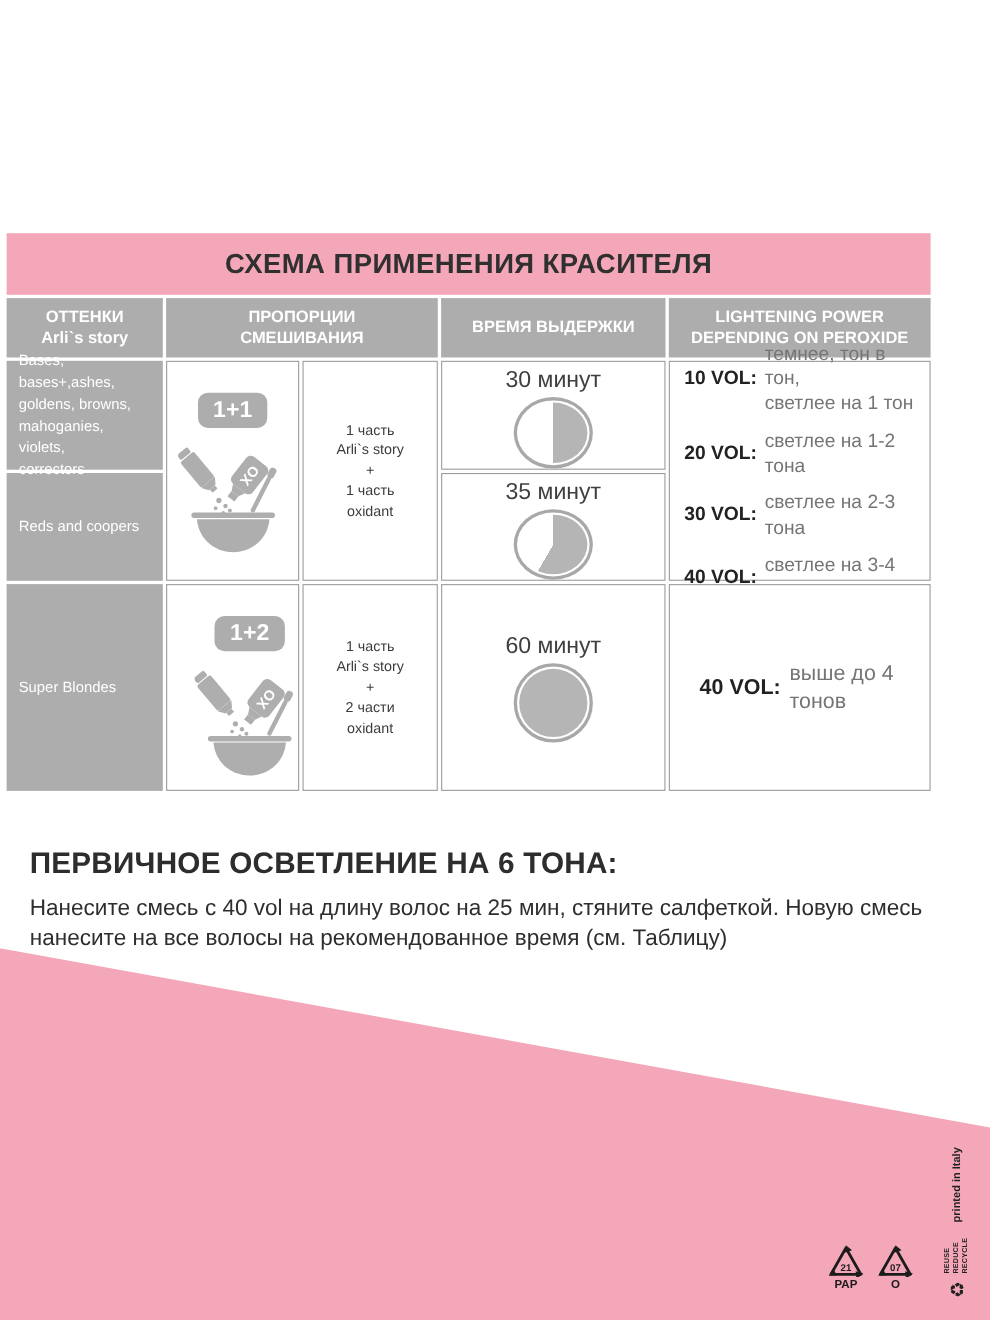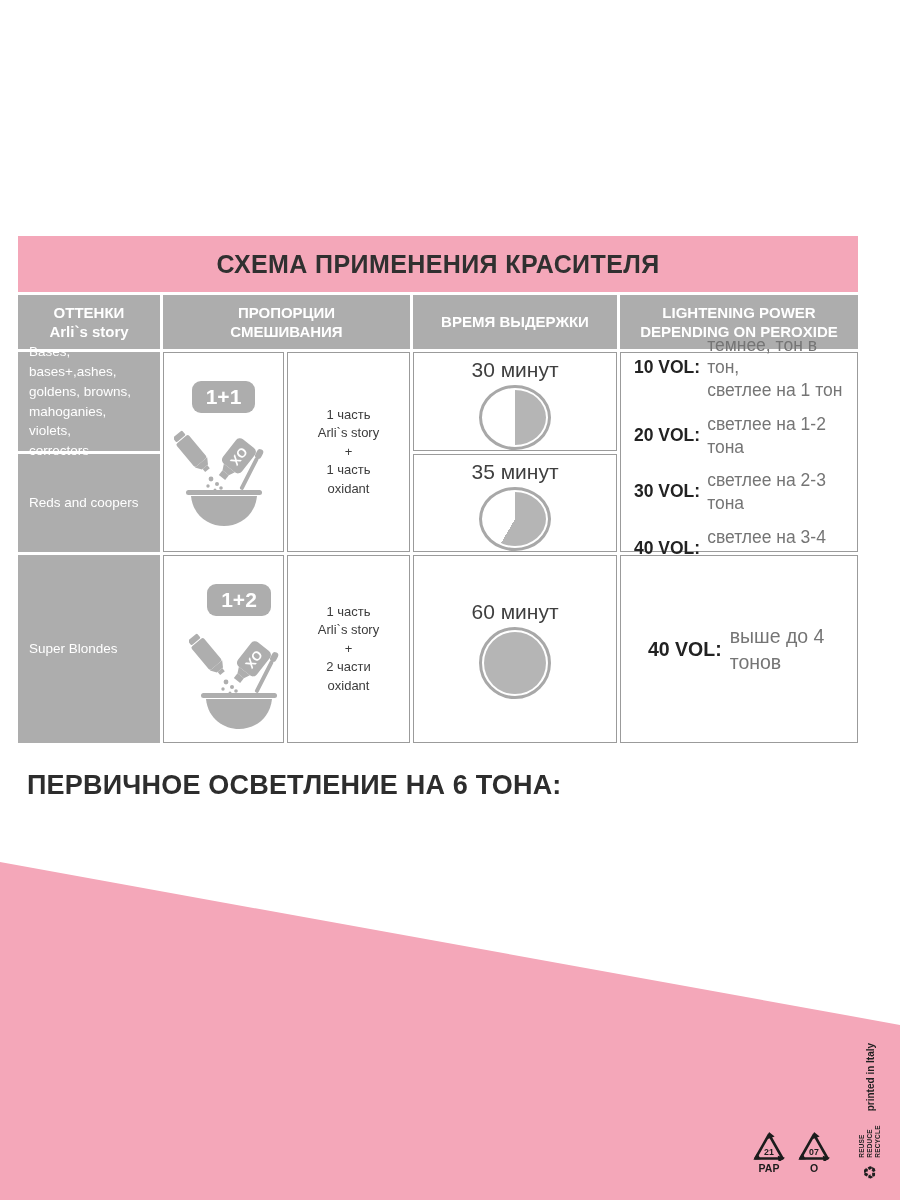--- a/index.html
+++ b/index.html
@@ -6,26 +6,25 @@
   html,body { width:900px; height:1200px; }
   body {
     position:relative; overflow:hidden; background:#ffffff;
     font-family:"Liberation Sans", sans-serif;
     --pink:#F4A7B9; --gray:#ADADAD; --line:#9B9B9B; --ink:#2B2B2B;
     --muted:#757575; --clockfill:#B5B5B5; --iconc:#AEAEAE;
   }
 
   
   .table {
-    position:absolute; left:18px; top:212px; width:840px;
+    position:absolute; left:6px; top:212px; width:840px;
     display:grid;
     grid-template-columns:142px 121px 123px 204px 1fr;
     grid-template-rows:56px 54px 99px 98px 188px;
     gap:3px;
-    margin-top:24px;
   }
   .titlebar {
     grid-column:1/6; grid-row:1;
     background:var(--pink); color:#303030;
     display:flex; align-items:center; justify-content:center;
     font-size:25px; font-weight:bold; letter-spacing:.4px;
   }
   .th {
     background:var(--gray); color:#fff; font-weight:bold;
     display:flex; align-items:center; justify-content:center; text-align:center;
@@ -265,20 +264,21 @@
   </div>
 
   <div class="cell power-cell-2">
     <span class="vol">40 VOL:</span>
     <span class="desc">выше до 4 тонов</span>
   </div>
 </div>
 
 <div class="section">
   <h2>ПЕРВИЧНОЕ ОСВЕТЛЕНИЕ НА 6 ТОНА:</h2>
+  <p>Нанесите смесь с 40 vol на длину волос на 25 мин, стяните салфеткой. Новую смесь нанесите на все волосы на рекомендованное время (см. Таблицу)</p>
 </div>
 
 <div class="wedge"></div>
 
 <div class="marks">
   <div class="mark">
     <svg viewBox="0 0 40 36">
       <path d="M20 3 L37 33 L3 33 Z" fill="none" stroke="#1c1c1c" stroke-width="3.2" stroke-linejoin="round"></path>
       <polygon points="20,0 27,5.5 18.5,8.5" fill="#1c1c1c"></polygon>
       <polygon points="40,32 32,38 31,29.5" fill="#1c1c1c"></polygon>

